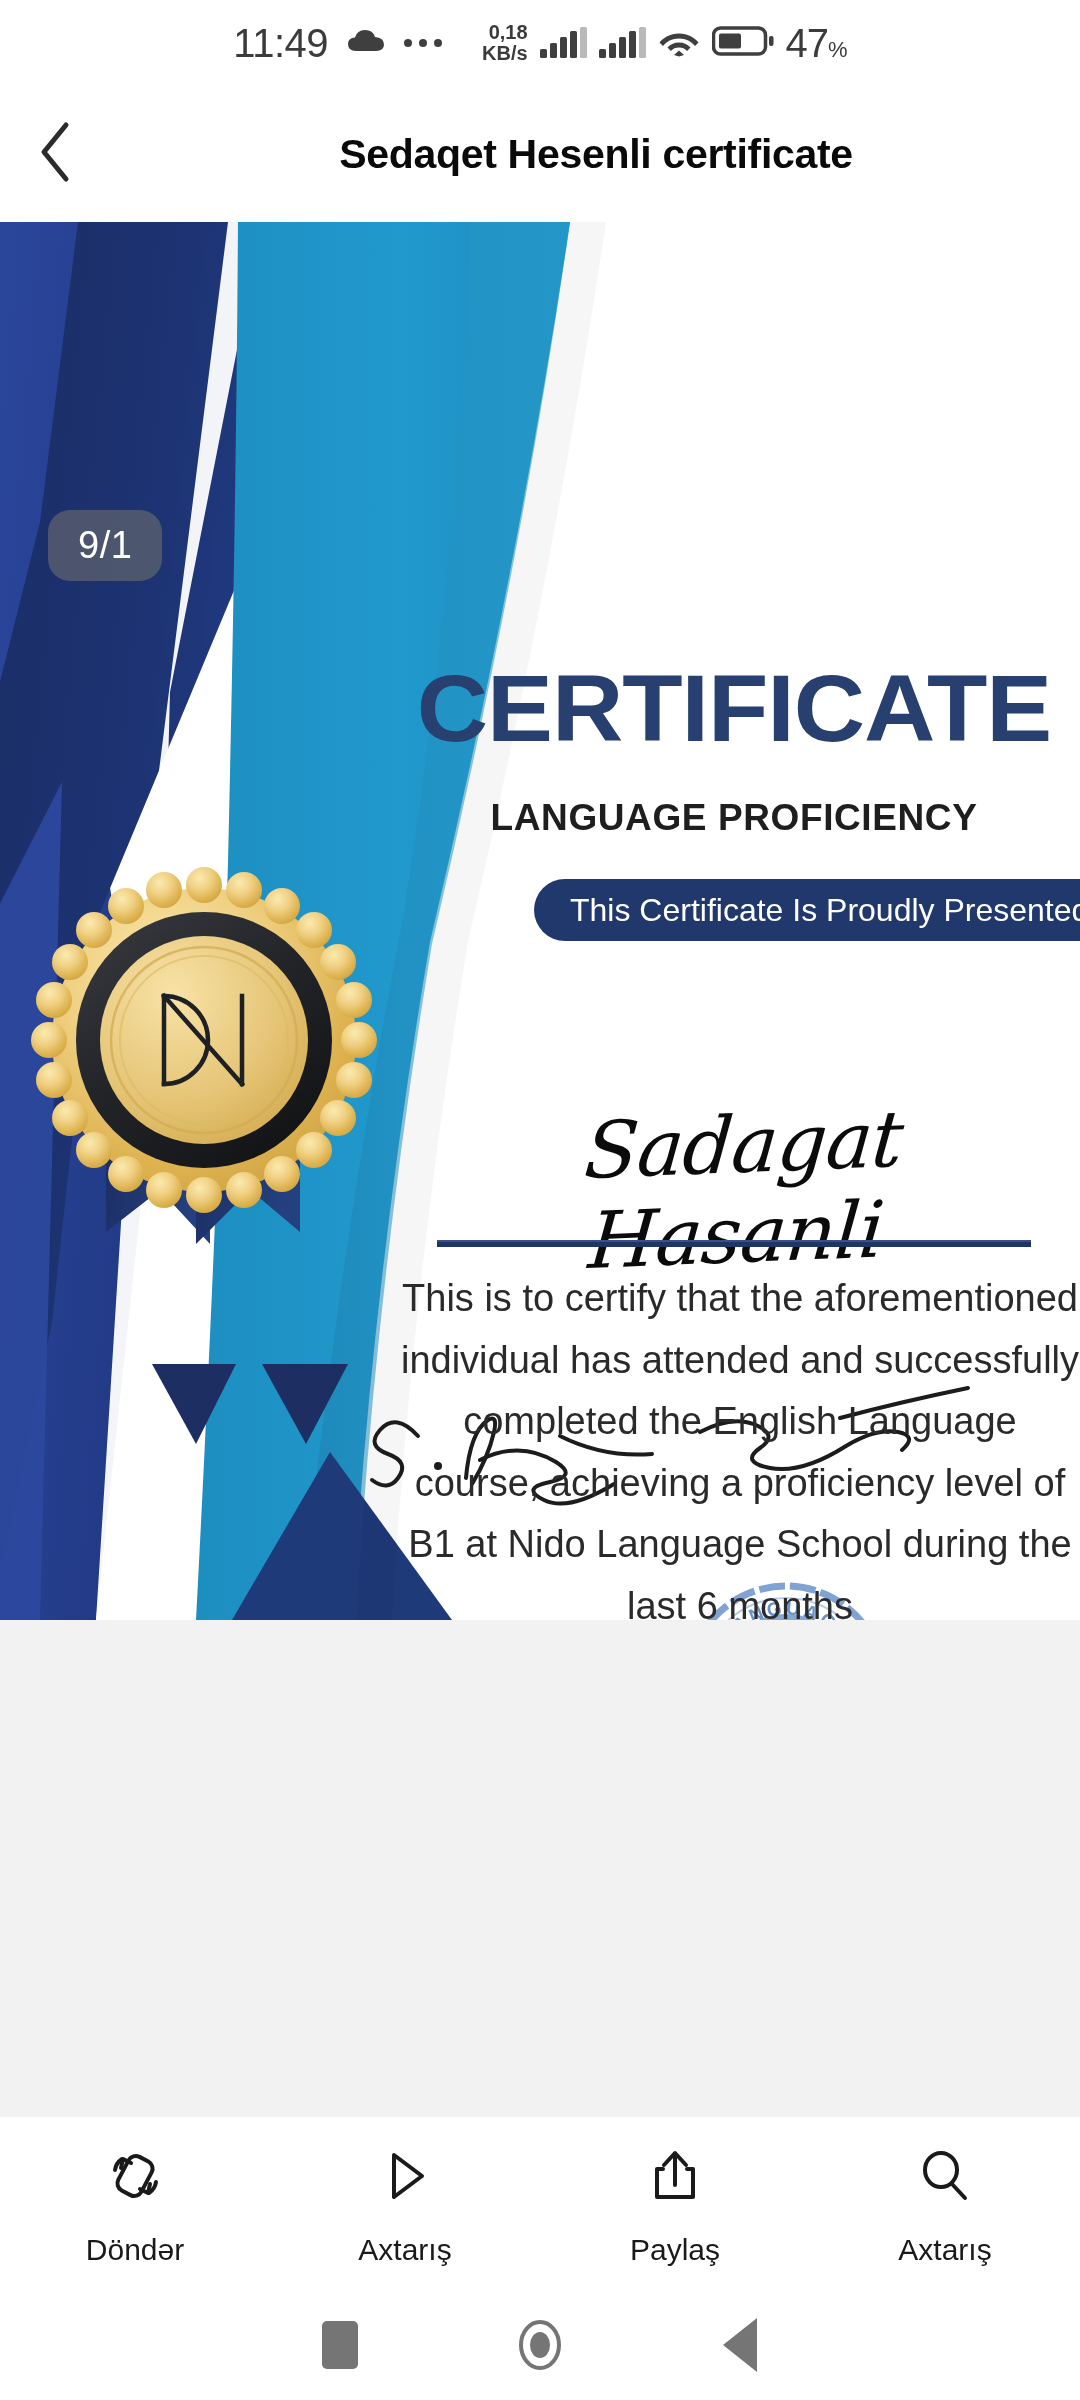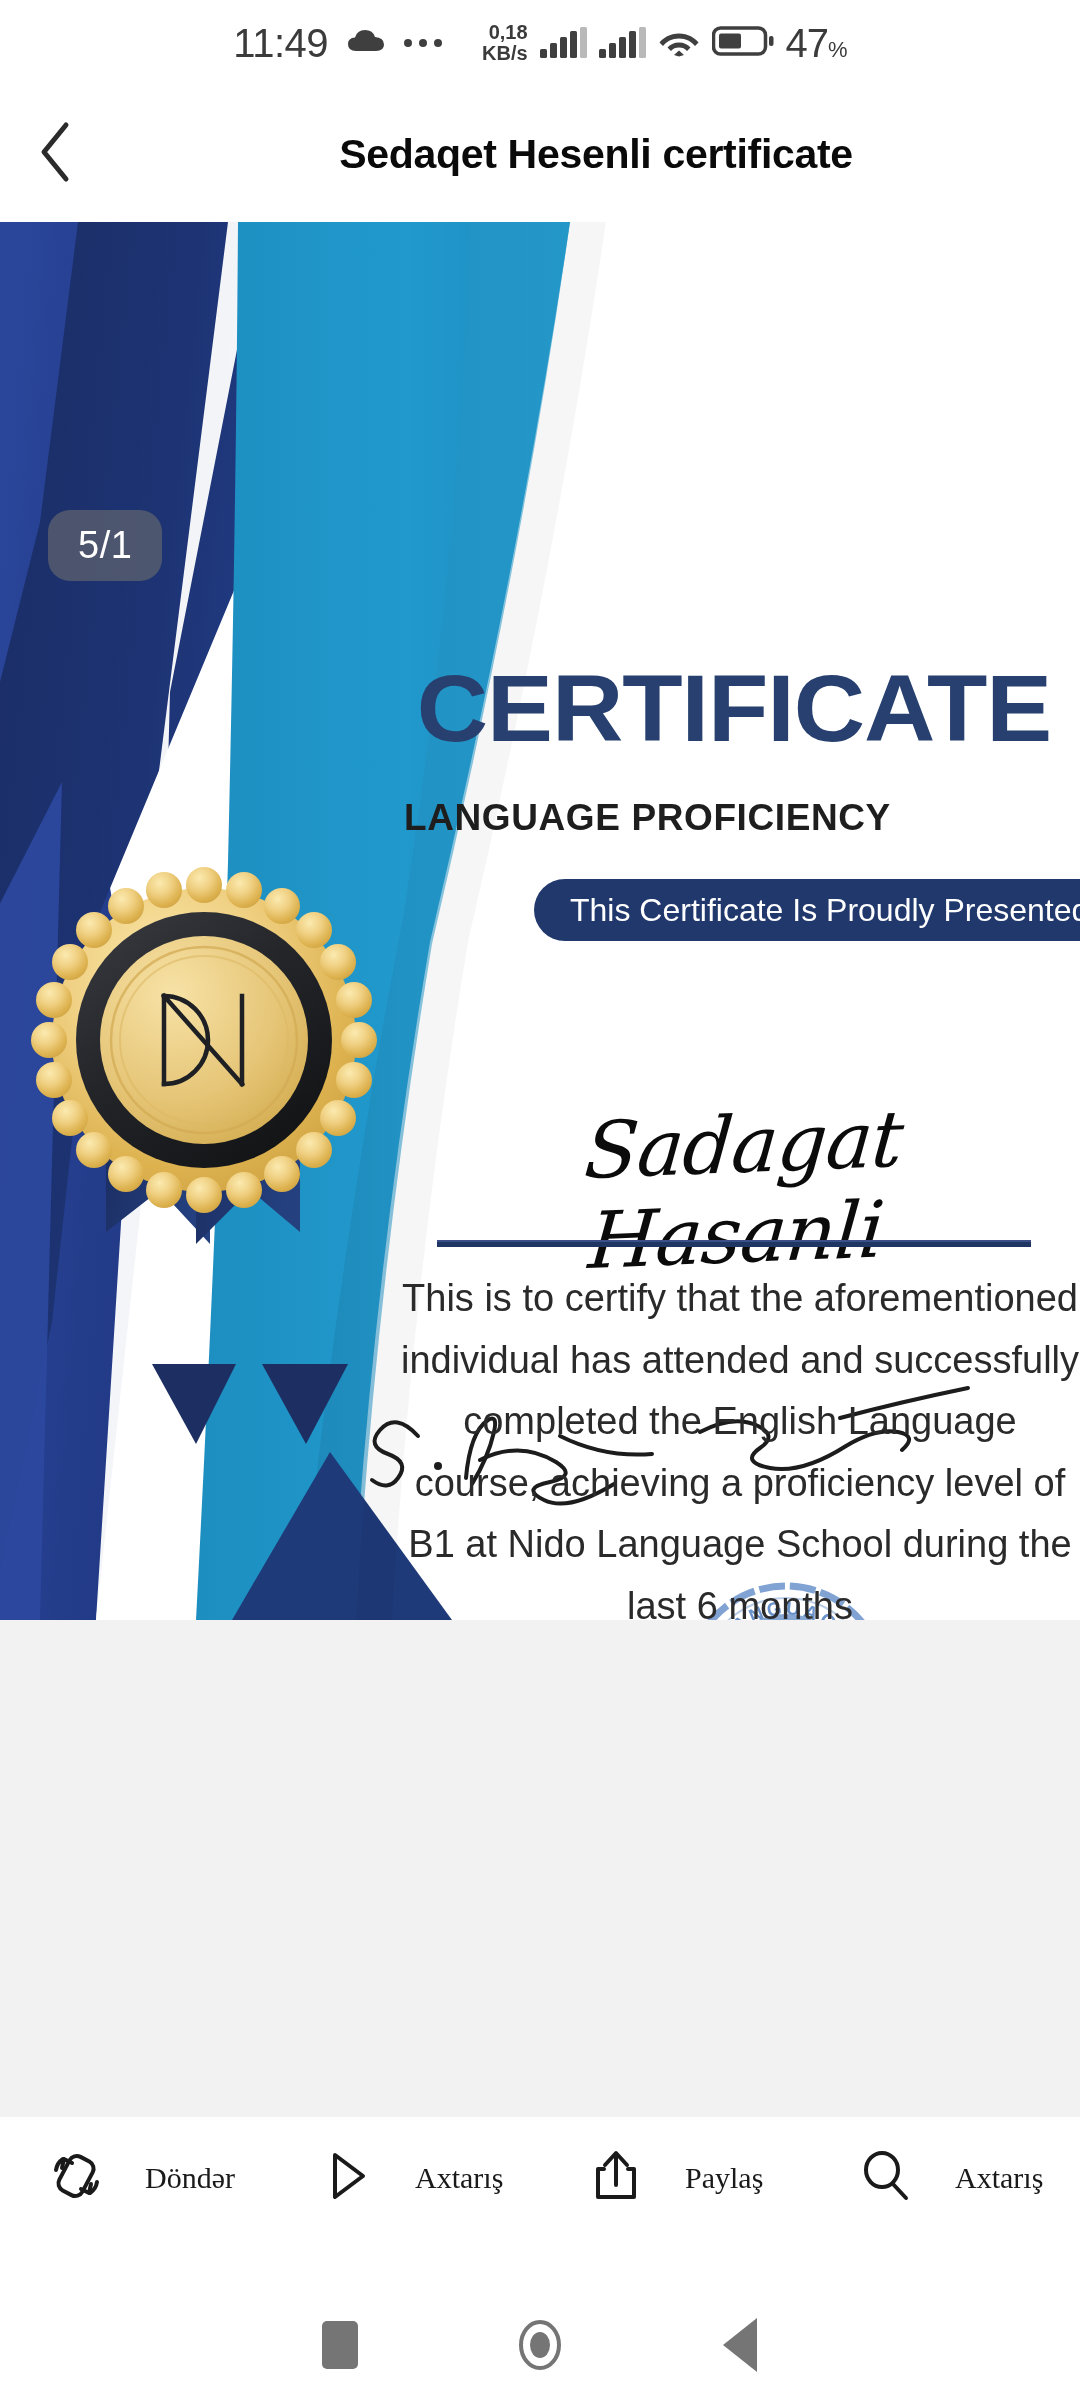--- a/index.html
+++ b/index.html
@@ -66,21 +66,21 @@
   
   .cert-text { position:absolute; z-index:4; }
   #cert-title {
     left:404px; top:432px; width:660px;
     font-size:95px; font-weight:700; color:#27406f;
     letter-spacing:-1px; text-align:center;
     transform:scaleX(1.04); transform-origin:center;
     font-family:"Liberation Sans", sans-serif;
   }
   #cert-subtitle {
-    left:404px; top:575px; width:660px; text-align:left;
+    left:404px; top:575px; width:660px; text-align:center;
     font-size:37px; font-weight:700; color:#1e1e1e; letter-spacing:0.6px;
   }
   #cert-banner {
     left:534px; top:657px; width:620px; height:62px;
     background:#21386d; border-radius:31px;
     display:flex; align-items:center;
     padding-left:36px;
     color:#ffffff; font-size:32px; font-weight:400;
     white-space:nowrap;
   }
@@ -108,22 +108,22 @@
     background:#f2f2f2;
   }
 
   
   #toolbar {
     position:absolute; left:0; top:2117px; width:1080px; height:173px;
     background:#ffffff; display:flex; align-items:flex-start;
     justify-content:space-around; padding-top:28px;
   }
   .tool {
-    width:180px; display:flex; align-items:center;
-    gap:38px; cursor:pointer;font-family:Liberation Serif, serif;
+    width:180px; display:flex; flex-direction:column; align-items:center;
+    gap:22px; cursor:pointer;
   }
   .tool-label { font-size:30px; color:#1a1a1a; font-weight:400; }
 
   
   #nav-bar {
     position:absolute; left:0; top:2290px; width:1080px; height:110px;
     background:#ffffff; display:flex; align-items:center; justify-content:center;
   }
   #nav-recents, #nav-home, #nav-back {
     width:200px; display:flex; align-items:center; justify-content:center; cursor:pointer;
@@ -341,21 +341,21 @@
         <path d="M418,1214 q-22,-24 -38,-6 q-14,16 8,24 q22,8 10,24 q-10,14 -26,2"></path>
         <circle cx="438" cy="1244" r="4" fill="#1c1c1c" stroke="none"></circle>
         <path d="M466,1256 q4,-46 22,-58 q10,-6 6,12 q-6,26 -22,52"></path>
         <path d="M480,1238 q40,-20 76,2 q22,14 -6,20 q-30,6 -6,18 q24,12 70,-16"></path>
         <path d="M560,1214 q44,22 92,18"></path>
         <path d="M700,1210 q34,-18 58,-6 q20,10 2,22 q-20,14 10,20 q32,6 76,-22 q30,-18 52,-14 q20,4 4,18"></path>
         <path d="M840,1196 q60,-16 128,-30"></path>
       </g>
     </svg>
 
-    <div id="page-badge">5/1</div>
+    <div id="page-badge">9/1</div>
 
     <div class="cert-text" id="cert-title">CERTIFICATE</div>
     <div class="cert-text" id="cert-subtitle">LANGUAGE PROFICIENCY</div>
     <div class="cert-text" id="cert-banner">This Certificate Is Proudly Presented To</div>
     <div class="cert-text" id="recipient-name">Sadagat Hasanli</div>
     <div class="cert-text" id="recipient-rule"></div>
     <div class="cert-text" id="cert-body">This is to certify that the aforementioned individual has attended and successfully completed the English Language course, achieving a proficiency level of B1 at Nido Language School during the last 6 months</div>
 
   </div>
 

